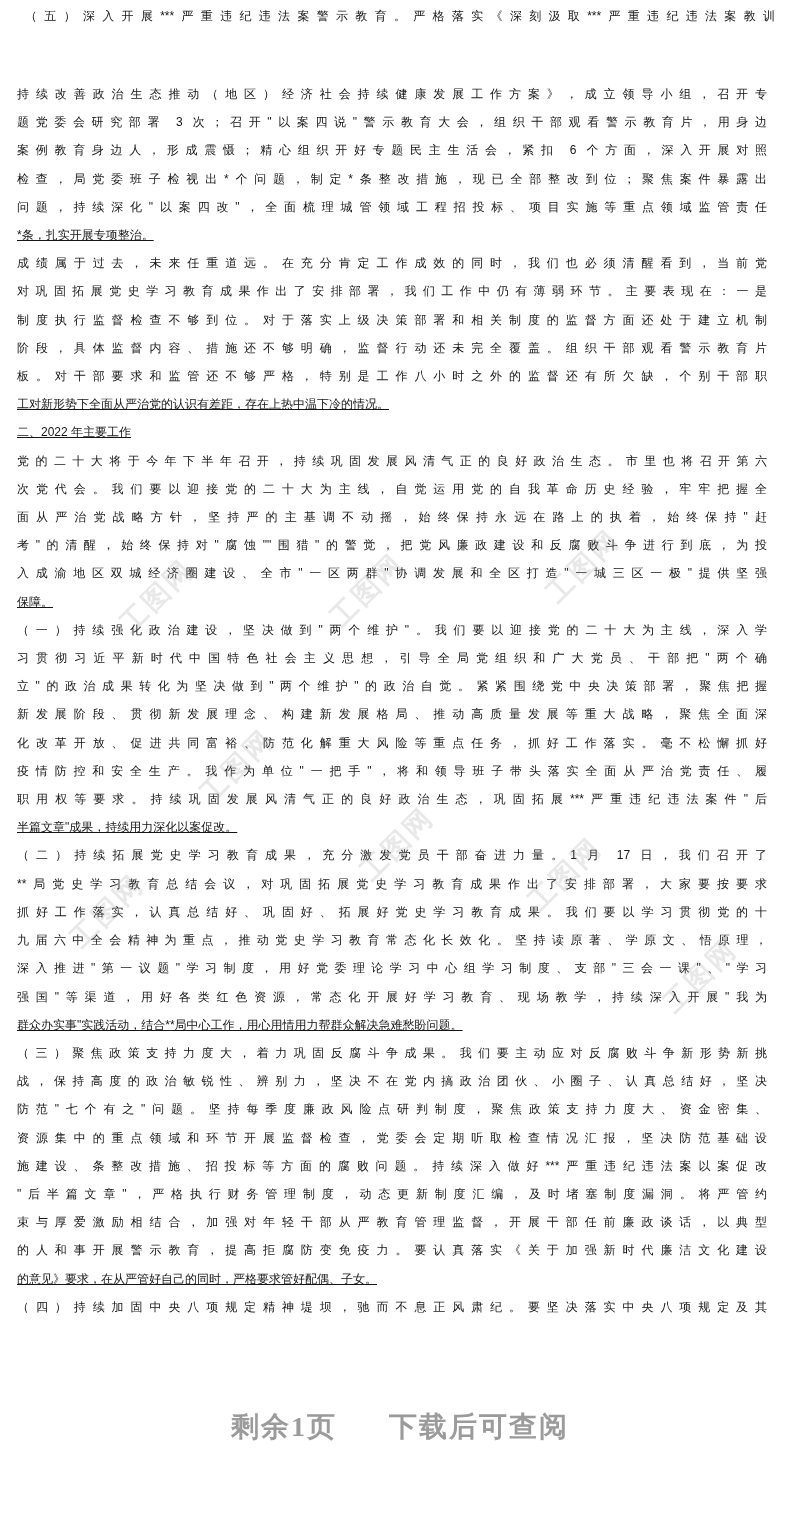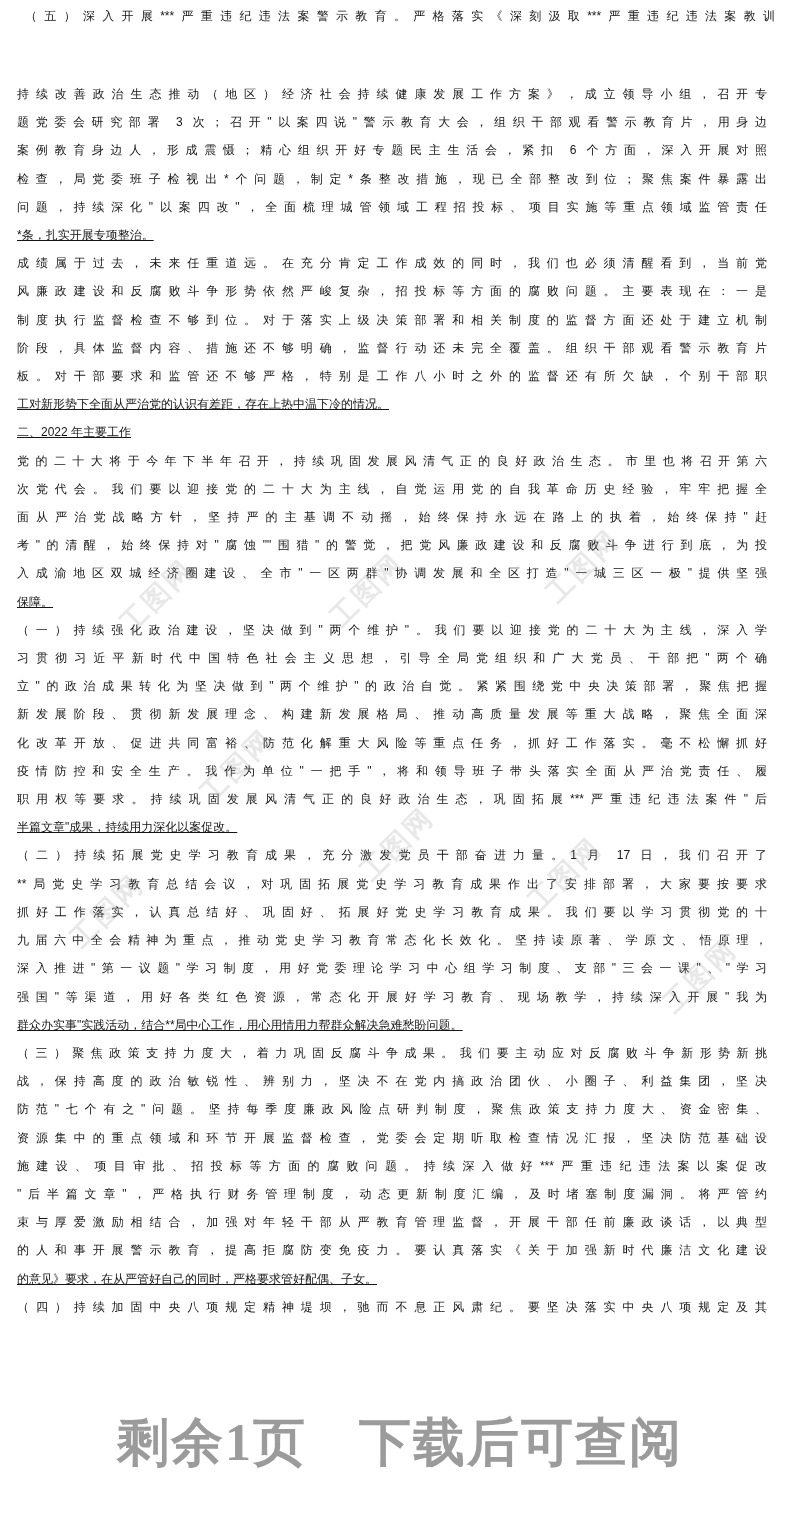--- a/index.html
+++ b/index.html
@@ -60,21 +60,21 @@
 
   
   .footer-banner {
     position: absolute;
     top: 1408px;
     left: 0;
     width: 100%;
     text-align: center;
     font-family: "Liberation Serif", serif;
     font-weight: bold;
-    font-size: 52px;
+    font-size: 28px;
     color: #9b9b9b;
     letter-spacing: 2px;
   }
   .footer-banner .gap {
     display: inline-block;
     width: 52px;
   }
 </style>
 </head>
 <body>
@@ -86,21 +86,21 @@
   </div>
 
   <div class="body-block">
       <div class="line">持续改善政治生态推动（地区）经济社会持续健康发展工作方案》，成立领导小组，召开专</div>
       <div class="line">题党委会研究部署 3 次；召开"以案四说"警示教育大会，组织干部观看警示教育片，用身边</div>
       <div class="line">案例教育身边人，形成震慑；精心组织开好专题民主生活会，紧扣 6 个方面，深入开展对照</div>
       <div class="line">检查，局党委班子检视出*个问题，制定*条整改措施，现已全部整改到位；聚焦案件暴露出</div>
       <div class="line">问题，持续深化"以案四改"，全面梳理城管领域工程招投标、项目实施等重点领域监管责任</div>
       <div class="line para-end">*条，扎实开展专项整治。</div>
       <div class="line">成绩属于过去，未来任重道远。在充分肯定工作成效的同时，我们也必须清醒看到，当前党</div>
-      <div class="line">风廉政建设和反腐败斗争形势依然严峻复杂，招投标等方面的腐败问题。主要表现在：一是</div>
+      <div class="line">对巩固拓展党史学习教育成果作出了安排部署，我们工作中仍有薄弱环节。主要表现在：一是</div>
       <div class="line">制度执行监督检查不够到位。对于落实上级决策部署和相关制度的监督方面还处于建立机制</div>
       <div class="line">阶段，具体监督内容、措施还不够明确，监督行动还未完全覆盖。组织干部观看警示教育片</div>
       <div class="line">板。对干部要求和监管还不够严格，特别是工作八小时之外的监督还有所欠缺，个别干部职</div>
       <div class="line para-end">工对新形势下全面从严治党的认识有差距，存在上热中温下冷的情况。</div>
       <div class="line para-end">二、2022 年主要工作</div>
       <div class="line">党的二十大将于今年下半年召开，持续巩固发展风清气正的良好政治生态。市里也将召开第六</div>
       <div class="line">次党代会。我们要以迎接党的二十大为主线，自觉运用党的自我革命历史经验，牢牢把握全</div>
       <div class="line">面从严治党战略方针，坚持严的主基调不动摇，始终保持永远在路上的执着，始终保持"赶</div>
       <div class="line">考"的清醒，始终保持对"腐蚀""围猎"的警觉，把党风廉政建设和反腐败斗争进行到底，为投</div>
       <div class="line">入成渝地区双城经济圈建设、全市"一区两群"协调发展和全区打造"一城三区一极"提供坚强</div>
@@ -114,24 +114,24 @@
       <div class="line">职用权等要求。持续巩固发展风清气正的良好政治生态，巩固拓展***严重违纪违法案件"后</div>
       <div class="line para-end">半篇文章"成果，持续用力深化以案促改。</div>
       <div class="line">（二）持续拓展党史学习教育成果，充分激发党员干部奋进力量。1 月 17 日，我们召开了</div>
       <div class="line">**局党史学习教育总结会议，对巩固拓展党史学习教育成果作出了安排部署，大家要按要求</div>
       <div class="line">抓好工作落实，认真总结好、巩固好、拓展好党史学习教育成果。我们要以学习贯彻党的十</div>
       <div class="line">九届六中全会精神为重点，推动党史学习教育常态化长效化。坚持读原著、学原文、悟原理，</div>
       <div class="line">深入推进"第一议题"学习制度，用好党委理论学习中心组学习制度、支部"三会一课"、"学习</div>
       <div class="line">强国"等渠道，用好各类红色资源，常态化开展好学习教育、现场教学，持续深入开展"我为</div>
       <div class="line para-end">群众办实事"实践活动，结合**局中心工作，用心用情用力帮群众解决急难愁盼问题。</div>
       <div class="line">（三）聚焦政策支持力度大，着力巩固反腐斗争成果。我们要主动应对反腐败斗争新形势新挑</div>
-      <div class="line">战，保持高度的政治敏锐性、辨别力，坚决不在党内搞政治团伙、小圈子、利益集团，坚决</div>
+      <div class="line">战，保持高度的政治敏锐性、辨别力，坚决不在党内搞政治团伙、小圈子、认真总结好，坚决</div>
       <div class="line">防范"七个有之"问题。坚持每季度廉政风险点研判制度，聚焦政策支持力度大、资金密集、</div>
       <div class="line">资源集中的重点领域和环节开展监督检查，党委会定期听取检查情况汇报，坚决防范基础设</div>
-      <div class="line">施建设、项目审批、招投标等方面的腐败问题。持续深入做好***严重违纪违法案以案促改</div>
+      <div class="line">施建设、条整改措施、招投标等方面的腐败问题。持续深入做好***严重违纪违法案以案促改</div>
       <div class="line">"后半篇文章"，严格执行财务管理制度，动态更新制度汇编，及时堵塞制度漏洞。将严管约</div>
       <div class="line">束与厚爱激励相结合，加强对年轻干部从严教育管理监督，开展干部任前廉政谈话，以典型</div>
       <div class="line">的人和事开展警示教育，提高拒腐防变免疫力。要认真落实《关于加强新时代廉洁文化建设</div>
       <div class="line para-end">的意见》要求，在从严管好自己的同时，严格要求管好配偶、子女。</div>
       <div class="line">（四）持续加固中央八项规定精神堤坝，驰而不息正风肃纪。要坚决落实中央八项规定及其</div>
     </div>
 
   <div id="watermark-layer">
       <span class="watermark" style="left: 112px; top: 578px; color: rgba(140, 140, 140, 0.2);">工图网</span>
       <span class="watermark" style="left: 322px; top: 572px; color: rgba(140, 140, 140, 0.2);">工图网</span>

